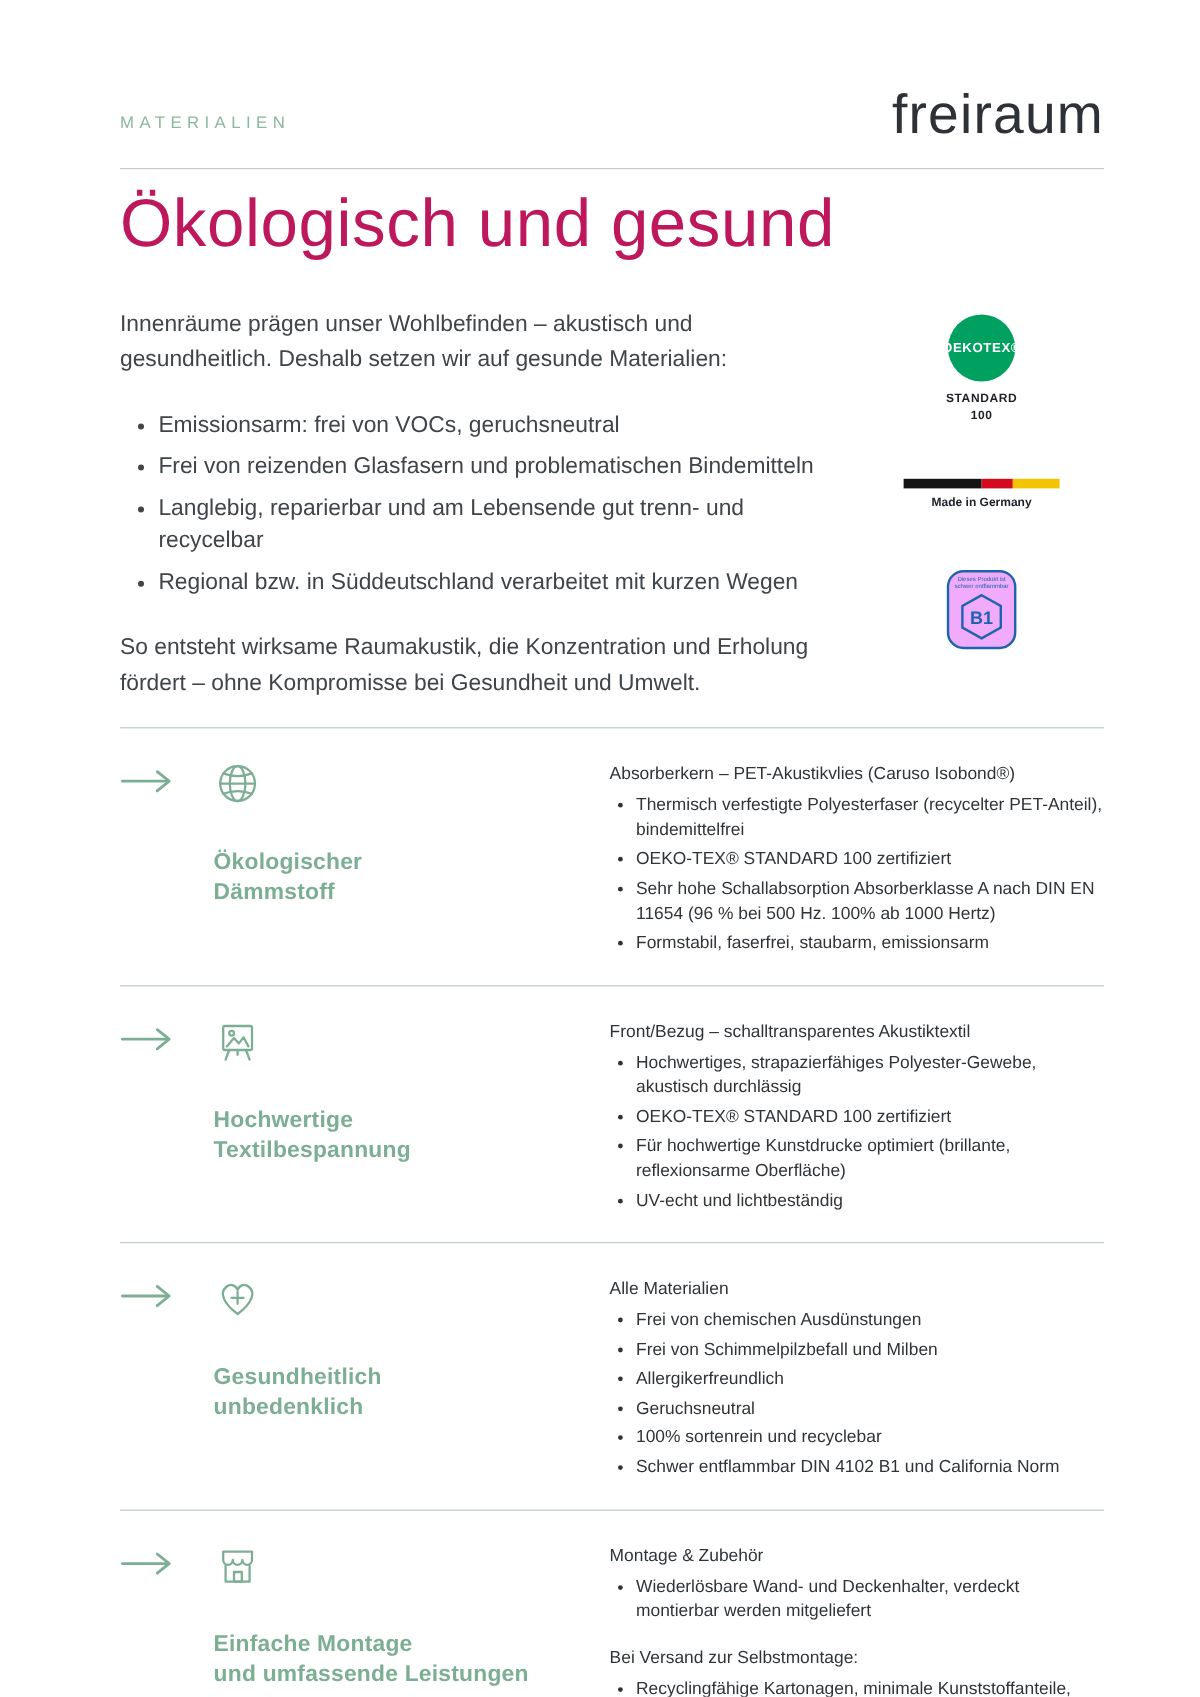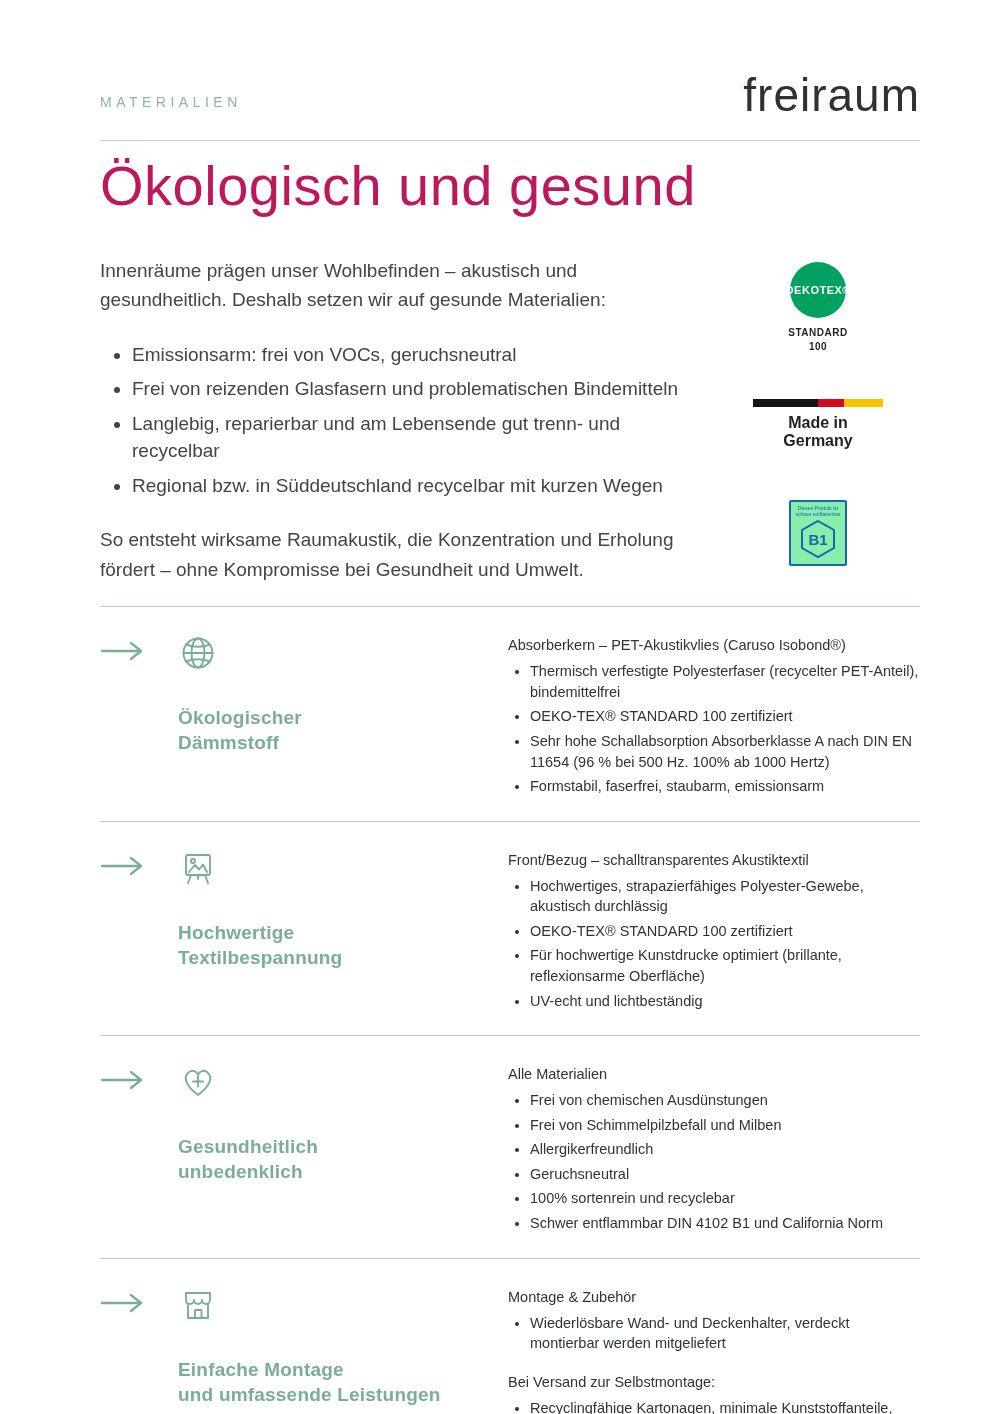--- a/index.html
+++ b/index.html
@@ -29,23 +29,23 @@
                  margin: 0 auto; display: flex; flex-direction: row; align-items: center;
                  justify-content: center; font-weight: bold; font-size: 11px; line-height: 1.15;
                  letter-spacing: 0.5px; }
   .oeko-label { margin-top: 8px; font-size: 10px; font-weight: bold; color: #1d2126;
                 line-height: 1.35; white-space: pre-line; letter-spacing: 0.5px; }
   .germany { margin-top: 46px; }
   .flag { width: 130px; height: 8px; display: flex; margin: 0 auto; }
   .flag .f-black { flex: 5; background: #141414; }
   .flag .f-red   { flex: 2; background: #d30b1e; }
   .flag .f-gold  { flex: 3; background: #f5c400; }
-  .germany-label { margin-top: 7px; font-size: 16px; font-weight: bold; color: #1d2126; }
+  .germany-label { margin-top: 7px; font-size: 10px; font-weight: bold; color: #1d2126; }
   .b1-badge { margin: 50px auto 0; width: 58px; height: 66px; border: 2px solid #1d63ad;
-              border-radius: 2px; display: block; position: relative; background: #86efac; }
+              border-radius: 14px; display: block; position: relative; background: #f0abfc; }
   .b1-top { font-size: 5px; color: #1d63ad; line-height: 1.25; margin-top: 3px;
             white-space: pre-line; text-align: center; }
   .b1-hex { display: block; margin: 1px auto 0; }
 
   
   .sections { margin-top: 22px; }
   .section { display: flex; border-top: 1px solid #bccdc2; padding: 26px 0 20px; }
   .s1 { min-height: 180px; } .s2 { min-height: 170px; } .s3 { min-height: 180px; } .s4 { min-height: 208px; }
   .sec-left { flex: 0 0 408px; display: flex; align-items: flex-start; }
   .arrow { margin-top: 8px; flex: 0 0 auto; }
@@ -72,21 +72,21 @@
   </div>
 
   <h1 class="h1">Ökologisch und gesund</h1>
   <p class="intro">Innenräume prägen unser Wohlbefinden – akustisch und
 gesundheitlich. Deshalb setzen wir auf gesunde Materialien:</p>
   <ul class="hero-bullets">
       <li>Emissionsarm: frei von VOCs, geruchsneutral</li>
       <li>Frei von reizenden Glasfasern und problematischen Bindemitteln</li>
       <li>Langlebig, reparierbar und am Lebensende gut trenn- und
 recycelbar</li>
-      <li>Regional bzw. in Süddeutschland recycelbar mit kurzen Wegen</li>
+      <li>Regional bzw. in Süddeutschland verarbeitet mit kurzen Wegen</li>
     </ul>
   <p class="outro">So entsteht wirksame Raumakustik, die Konzentration und Erholung
 fördert – ohne Kompromisse bei Gesundheit und Umwelt.</p>
 
   <div class="sections">
 
     <div class="section s1">
       <div class="sec-left">
         <svg class="arrow arrow-svg" width="44" height="20" viewBox="0 0 44 20">
           <line x1="2" y1="10" x2="40" y2="10"></line>

